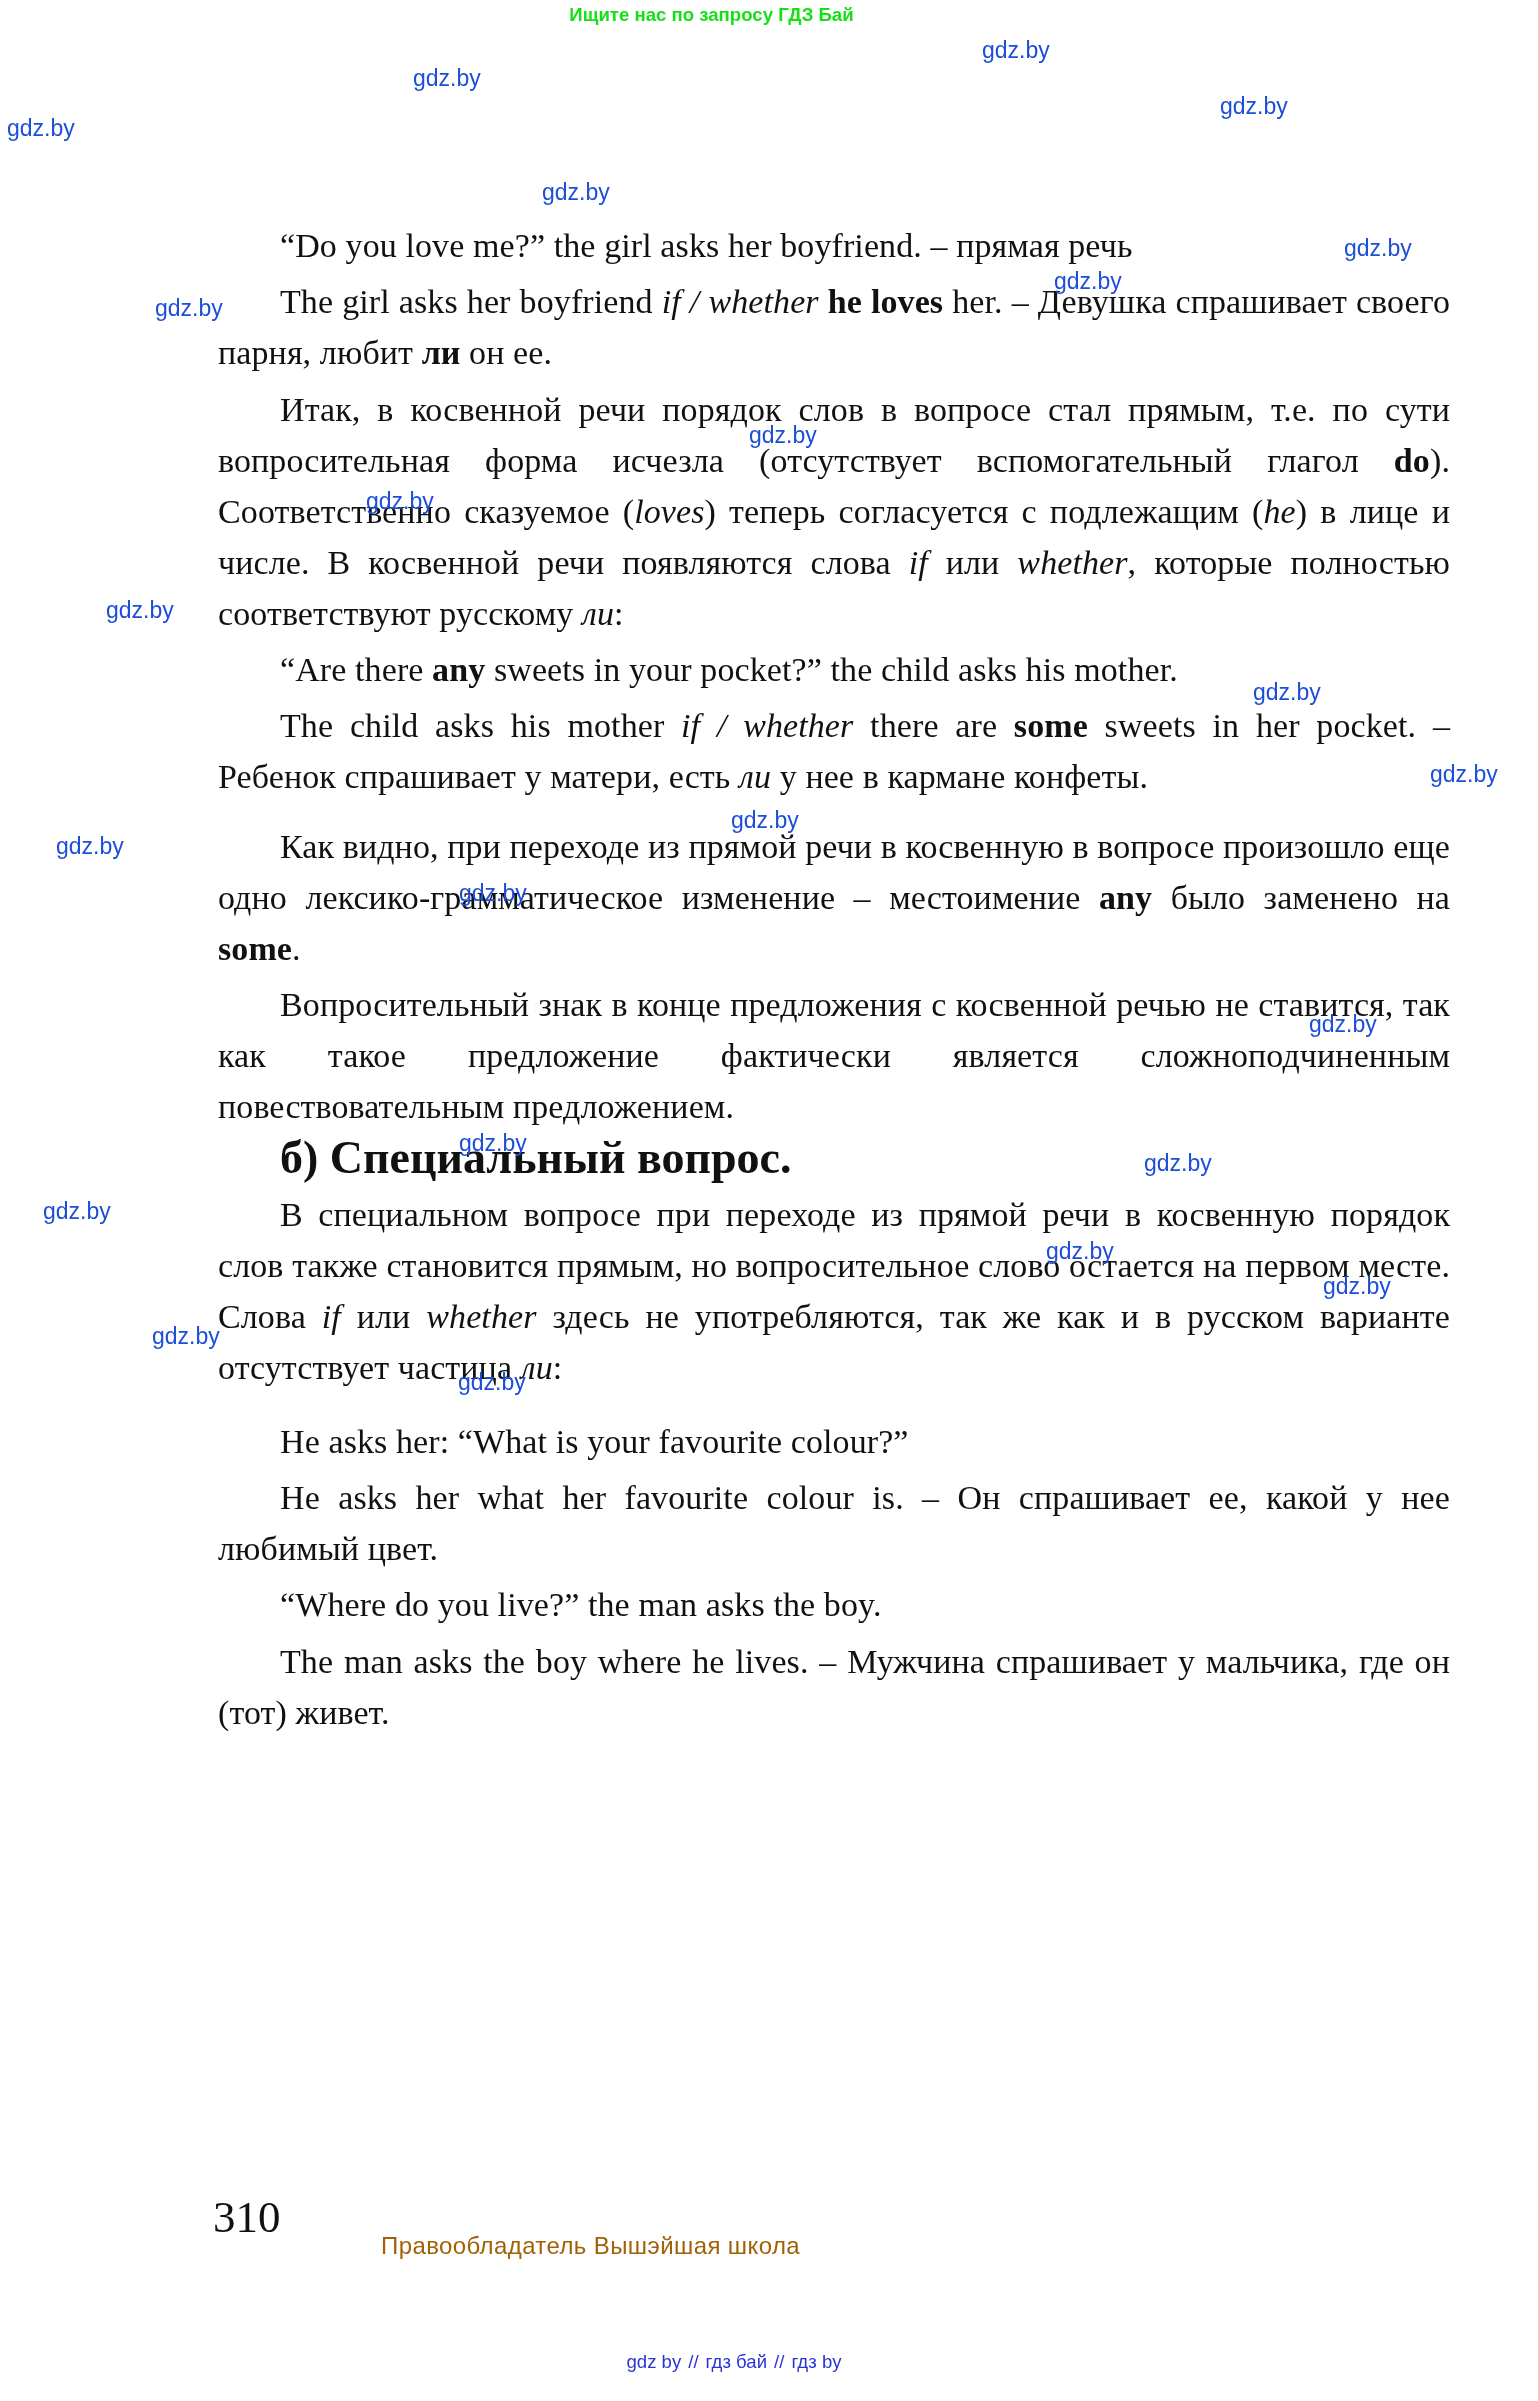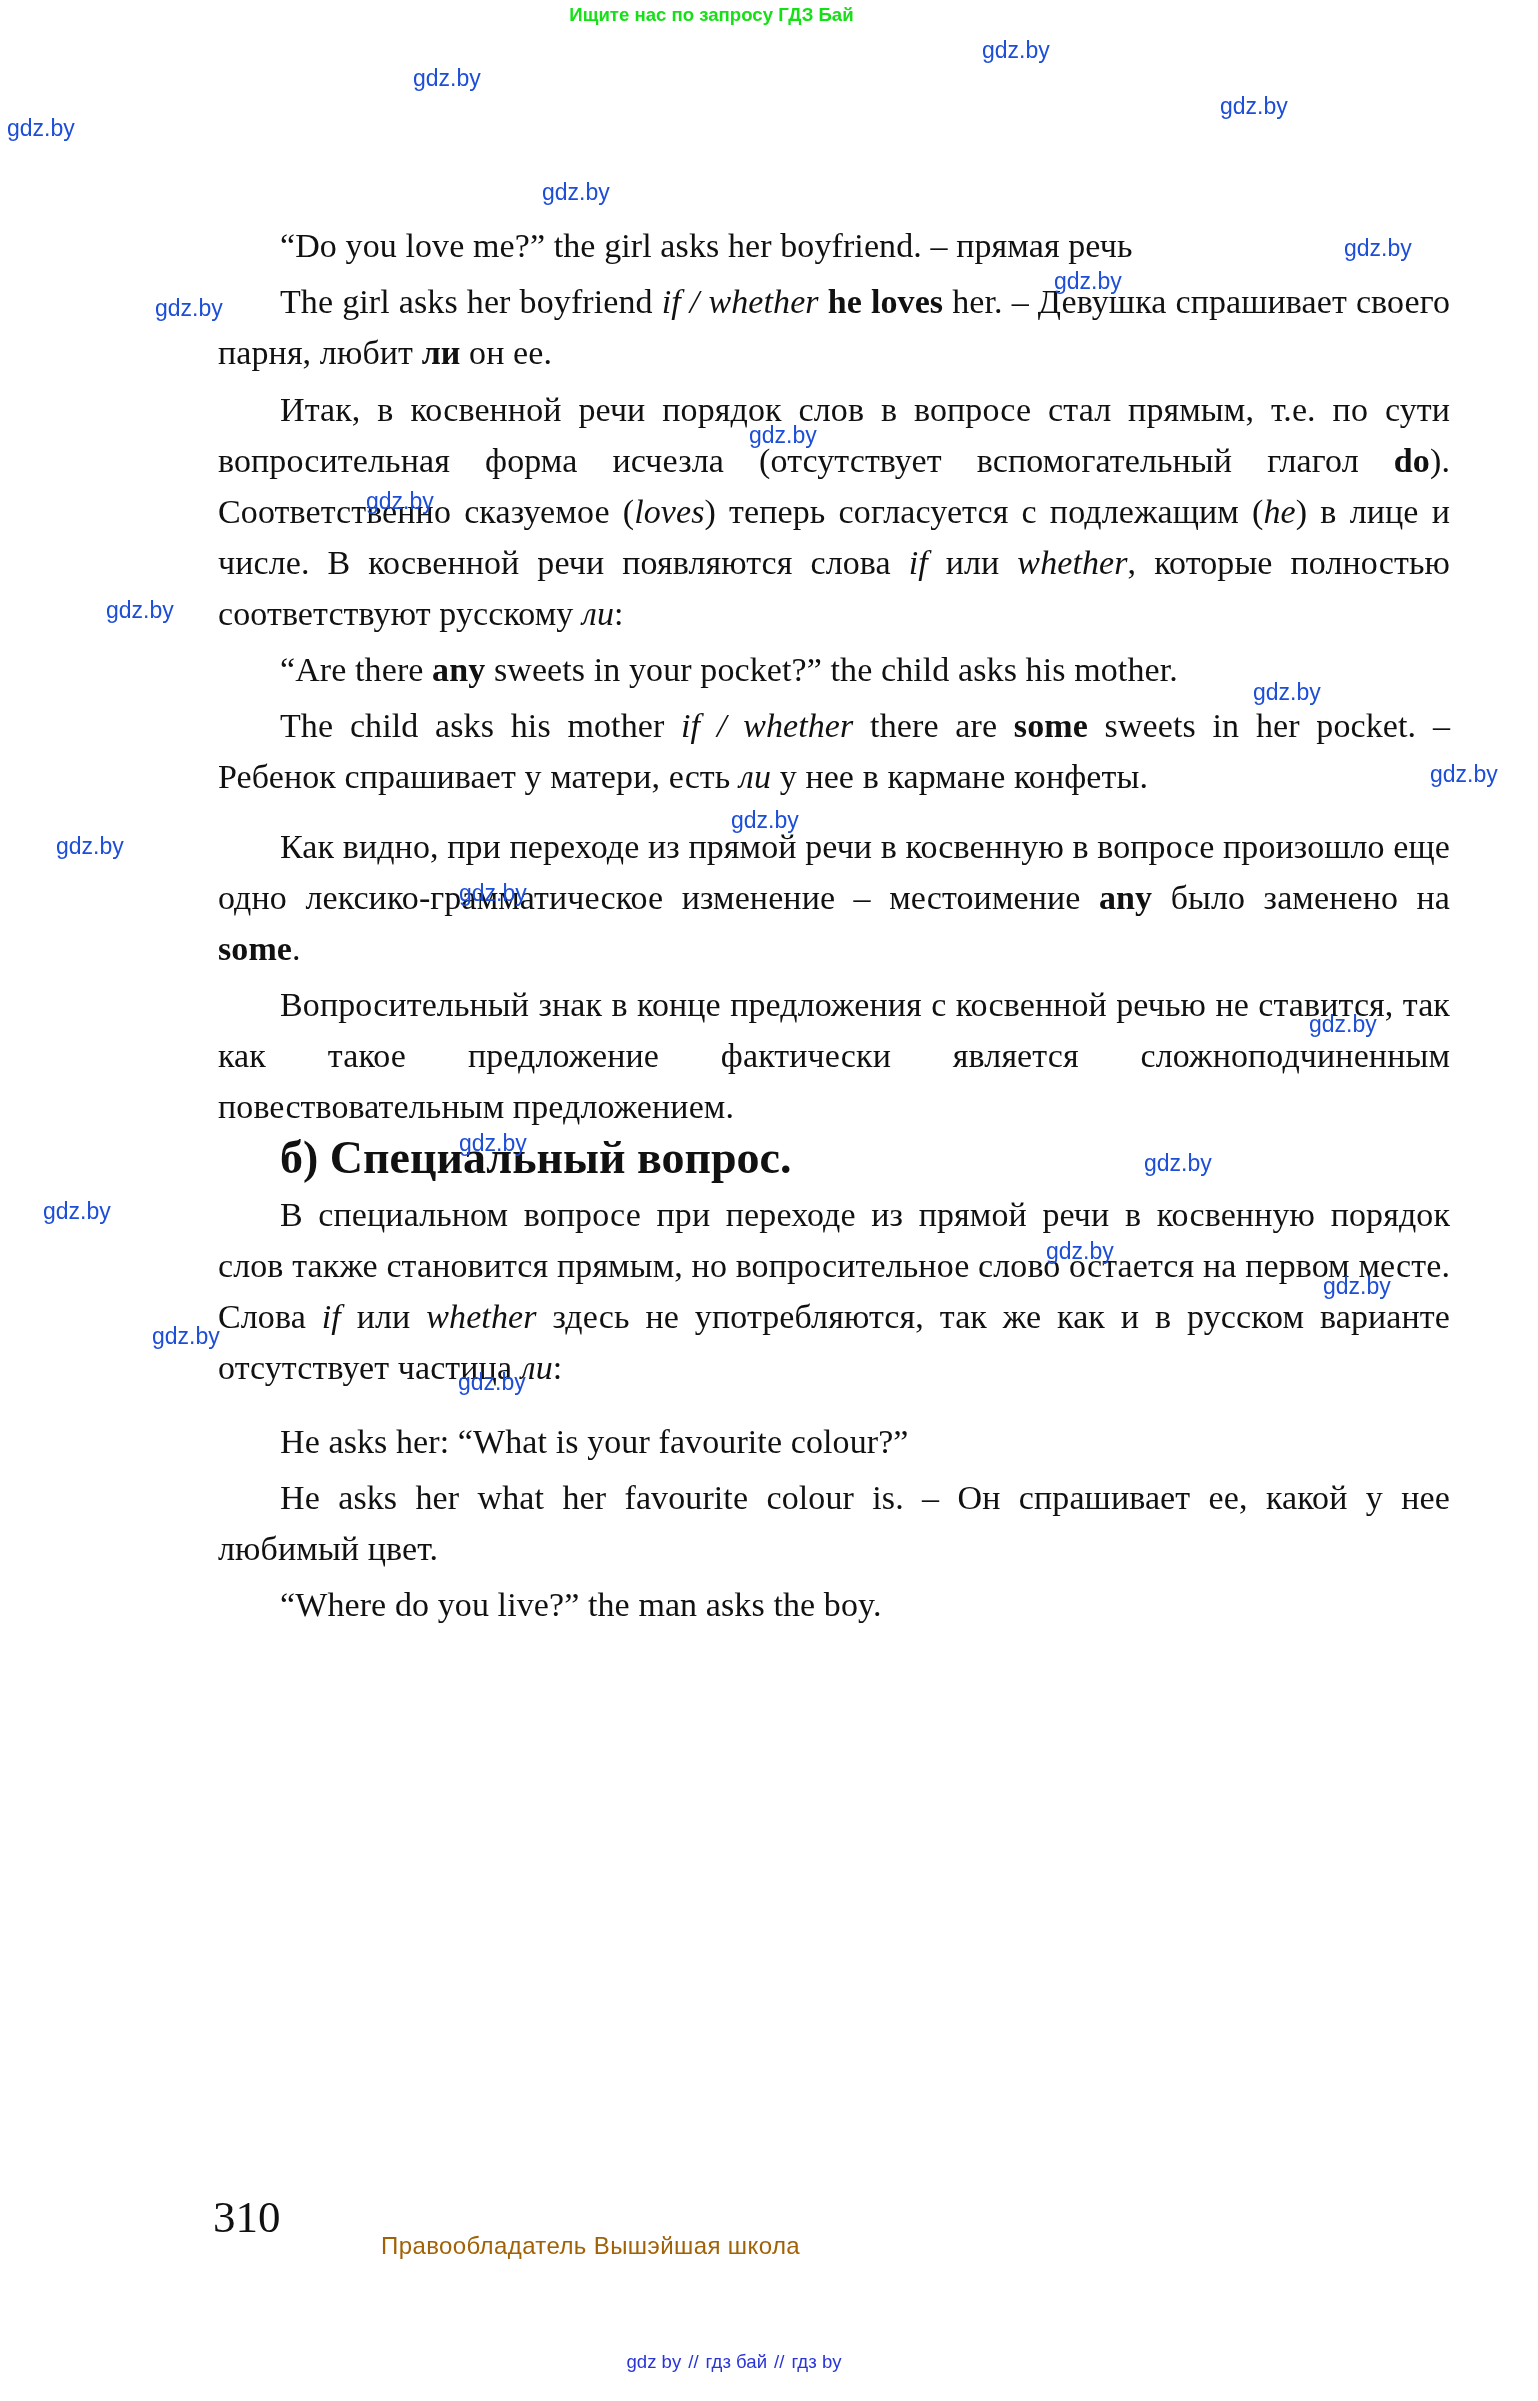--- a/index.html
+++ b/index.html
@@ -143,20 +143,21 @@
     <h3 class="section-head gap-lg">б) Специальный вопрос.</h3>
 
     <p class="para indent gap-sm"><span>В специальном вопросе при переходе из прямой речи в косвенную порядок слов также становится прямым, но во­просительное слово остается на первом месте. Слова </span><i>if</i><span> или </span><i>whether</i><span> здесь не употребляются, так же как и в русском ва­рианте отсутствует частица </span><i>ли</i><span>:</span></p>
 
     <p class="para indent gap-md nojust">He asks her: “What is your favourite colour?”</p>
 
     <p class="para indent gap-sm">He asks her what her favourite colour is. – Он спрашивает ее, какой у нее любимый цвет.</p>
 
     <p class="para indent gap-sm nojust">“Where do you live?” the man asks the boy.</p>
 
+    <p class="para indent gap-sm">The man asks the boy where he lives. – Мужчина спраши­вает у мальчика, где он (тот) живет.</p>
 
   </div>
 
   <div class="page-number">310</div>
 
   <div class="copyright">Правообладатель Вышэйшая школа</div>
 
   <div class="footer-links">
     <span>gdz by</span><span>//</span><span>гдз бай</span><span>//</span><span>гдз by</span>
   </div>

